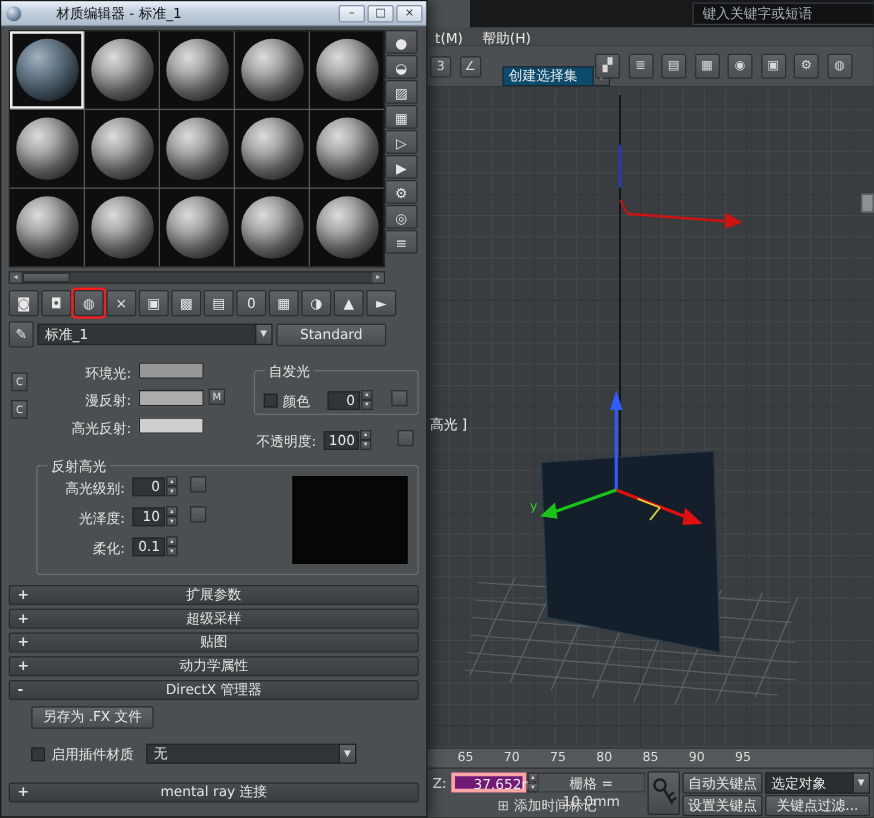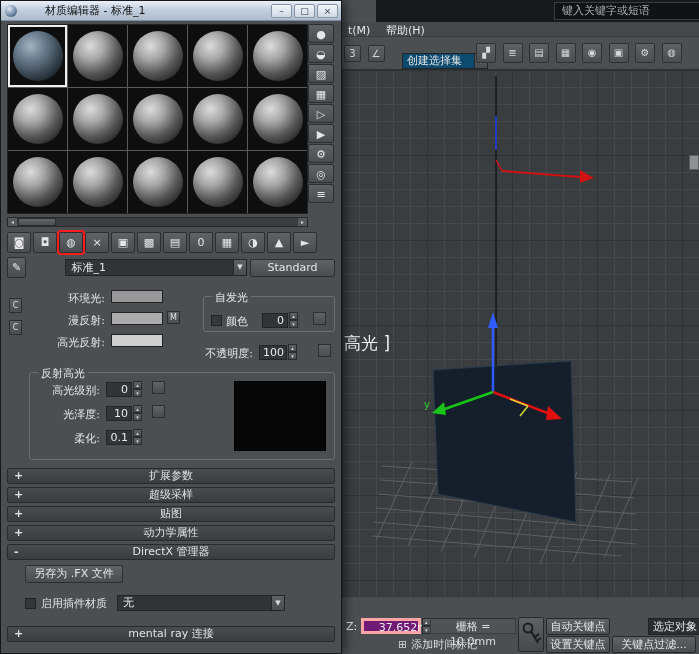--- a/index.html
+++ b/index.html
@@ -21,40 +21,40 @@
 
   
   #viewport{position:absolute;left:0;top:70px;width:357px;height:528px;background-color:#393d3f;
     background-image:
       linear-gradient(#2f3335 1px,transparent 1px),
       linear-gradient(90deg,#2f3335 1px,transparent 1px),
       linear-gradient(#45494c 1px,transparent 1px),
       linear-gradient(90deg,#45494c 1px,transparent 1px);
     background-size:85px 85px,85px 85px,17px 17px,17px 17px;}
   #viewport svg{position:absolute;left:0;top:0;}
-  .vp-label{position:absolute;left:2px;top:262px;color:#f0f0f0;font-size:17px;text-align:right;}
+  .vp-label{position:absolute;left:2px;top:262px;color:#f0f0f0;font-size:11px;text-align:right;}
   .vp-side-tab{position:absolute;left:347px;top:85px;width:10px;height:15px;background:#8d9194;border:1px solid #5a5e60;}
 
   
   #timeline{position:absolute;left:0;top:598px;width:357px;height:17px;background:#54585a;border-top:1px solid #2c2f31;border-bottom:1px solid #2c2f31;}
   #timeline span{position:absolute;top:2px;color:#dcdcdc;font-size:10px;}
 
   
   #statusbar{position:absolute;left:0;top:617px;width:357px;height:37px;background:#4b4f51;}
   .fld{background:#701a75;border:3px solid #fca5a5;color:#e8e8e8;height:16px;line-height:14px;padding:0 15px;}
   .z-row{position:absolute;left:4px;top:1px;display:flex;align-items:center;}
   .z-fld{width:60px;}
   .spin-col{display:inline-flex;flex-direction:column;margin-left:1px;}
   .spin-col i{font-style:normal;width:9px;height:8px;font-size:5px;line-height:7px;text-align:center;background:linear-gradient(#5e6265,#484c4e);border:1px solid #2a2d2f;color:#ddd;}
   .grid-panel{position:absolute;left:88px;top:1px;width:86px;height:16px;border:1px solid #3a3d3f;border-top-color:#2c2f31;color:#dedede;text-align:center;line-height:15px;background:#4f5355;}
   .key-btn{position:absolute;left:176px;top:0;width:26px;height:35px;background:linear-gradient(#5e6265,#45494b);border:1px solid #26292b;border-radius:2px;}
   .gbtn{background:linear-gradient(#5f6366,#494d4f);border:1px solid #26292b;border-radius:2px;color:#e8e8e8;text-align:center;}
   .auto-key{position:absolute;left:204px;top:1px;width:64px;height:17px;line-height:15px;}
   .set-key{position:absolute;left:204px;top:19px;width:64px;height:17px;line-height:15px;}
-  .combo{position:relative;background:#2b2e30;border:1px solid #202325;color:#e8e8e8;margin-left:36px;}
+  .combo{position:relative;background:#2b2e30;border:1px solid #202325;color:#e8e8e8;}
   .selobj{position:absolute;left:270px;top:1px;width:84px;height:17px;line-height:15px;padding-left:4px;}
   .key-filters{position:absolute;left:270px;top:19px;width:84px;height:17px;line-height:15px;}
   .add-tag{position:absolute;left:56px;top:20px;color:#dcdcdc;display:flex;align-items:center;}
   .add-tag i{font-style:normal;margin-right:4px;color:#cfcfcf;font-size:11px;}
 
   
   #mat-editor{position:absolute;left:0;top:0;width:342px;height:654px;background:#4b4f51;border:1px solid #15171a;box-shadow:3px 0 10px rgba(0,0,0,.55);z-index:10;}
   .titlebar{height:20px;background:linear-gradient(#eaf0f8,#c3cfde 45%,#aebccd);display:flex;align-items:center;border-bottom:1px solid #7e8ea1;gap:23px;}
   .titlebar .app-ico{width:12px;height:12px;border-radius:50%;margin:0 5px 0 4px;background:radial-gradient(circle at 35% 30%,#dfe6ee,#6d86a5 60%,#22303f);}
   .titlebar .ttl{color:#111;font-size:11px;}
@@ -177,20 +177,29 @@
           <polygon points="102,332 90,343 104,345" fill="#18c418"></polygon>
           <text x="82" y="338" fill="#2fd32f" font-size="10">y</text>
           <line x1="168" y1="329" x2="186" y2="336" stroke="#d6d636" stroke-width="1.5"></line>
           <line x1="186" y1="336" x2="178" y2="346" stroke="#d6d636" stroke-width="1.5"></line>
         </g>
       </svg>
       <div class="vp-label">高光 ]</div>
       <div class="vp-side-tab"></div>
     </div>
 
+    <div id="timeline">
+      <span style="left:24px">65</span>
+      <span style="left:61px">70</span>
+      <span style="left:98px">75</span>
+      <span style="left:135px">80</span>
+      <span style="left:172px">85</span>
+      <span style="left:209px">90</span>
+      <span style="left:246px">95</span>
+    </div>
 
     <div id="statusbar">
       <div class="z-row">
         <span>Z:</span>&nbsp;
         <span class="fld z-fld">37.652mm</span>
         <span class="spin-col">
             <i>▴</i>
             <i>▾</i>
           </span>
       </div>

